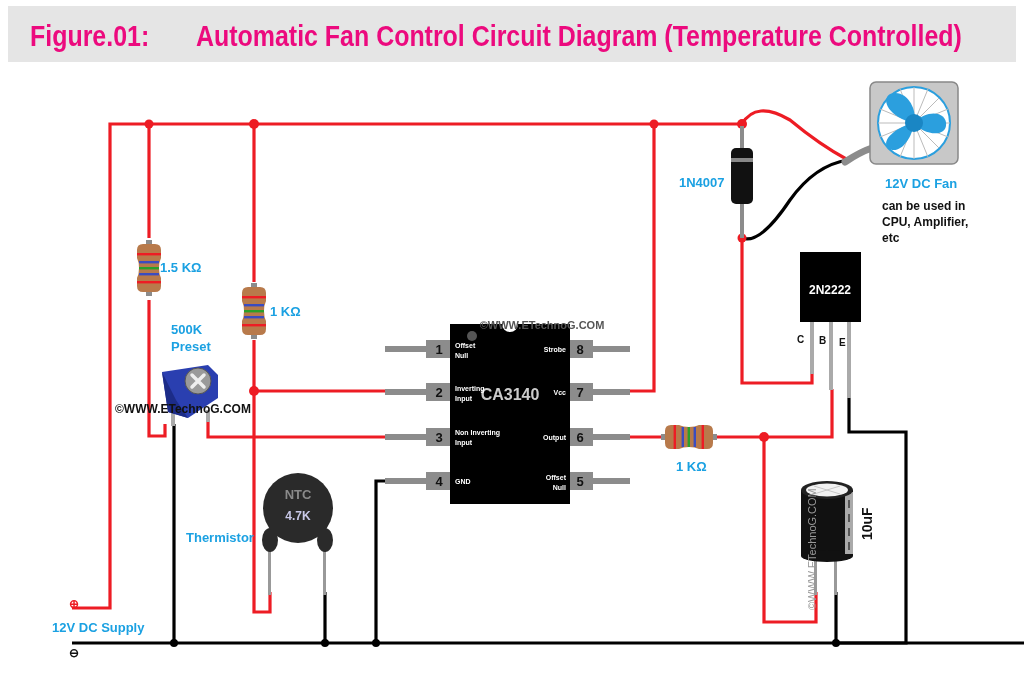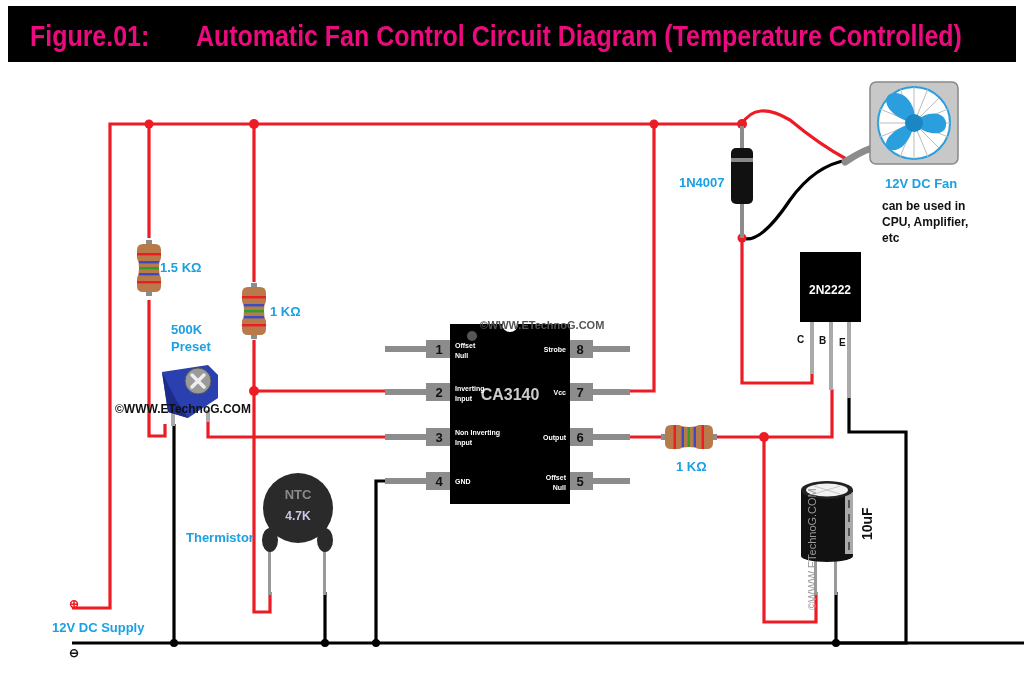--- a/index.html
+++ b/index.html
@@ -1,17 +1,17 @@
 <!DOCTYPE html>
 <html><head>
 <meta charset="utf-8">
 <style>
   html, body { margin:0; padding:0; background:#ffffff; }
   body { width:1024px; height:673px; position:relative; overflow:hidden; font-family:"Liberation Sans", sans-serif; }
-  .title-bar { position:absolute; left:8px; top:6px; width:1008px; height:56px; background:#000000; }
+  .title-bar { position:absolute; left:8px; top:6px; width:1008px; height:56px; background:#e5e5e5; }
   .title-fig { position:absolute; left:22px; top:14px; font-size:29px; font-weight:bold; color:#ec0a7e; transform:scaleX(0.86); transform-origin:left; white-space:nowrap; }
   .title-text { position:absolute; left:188px; top:14px; font-size:29px; font-weight:bold; color:#ec0a7e; transform:scaleX(0.86); transform-origin:left; white-space:nowrap; }
   svg#diagram { position:absolute; left:0; top:0; }
   .lbl-blue { fill:#1ba1e2; font-family:"Liberation Sans", sans-serif; font-weight:bold; }
   .lbl-black { fill:#111; font-family:"Liberation Sans", sans-serif; font-weight:bold; }
   .pin-txt { fill:#fff; font-family:"Liberation Sans", sans-serif; font-weight:bold; font-size:7px; }
   .pin-num { fill:#111; font-family:"Liberation Sans", sans-serif; font-weight:bold; font-size:13px; }
 </style>
 </head>
 <body>

